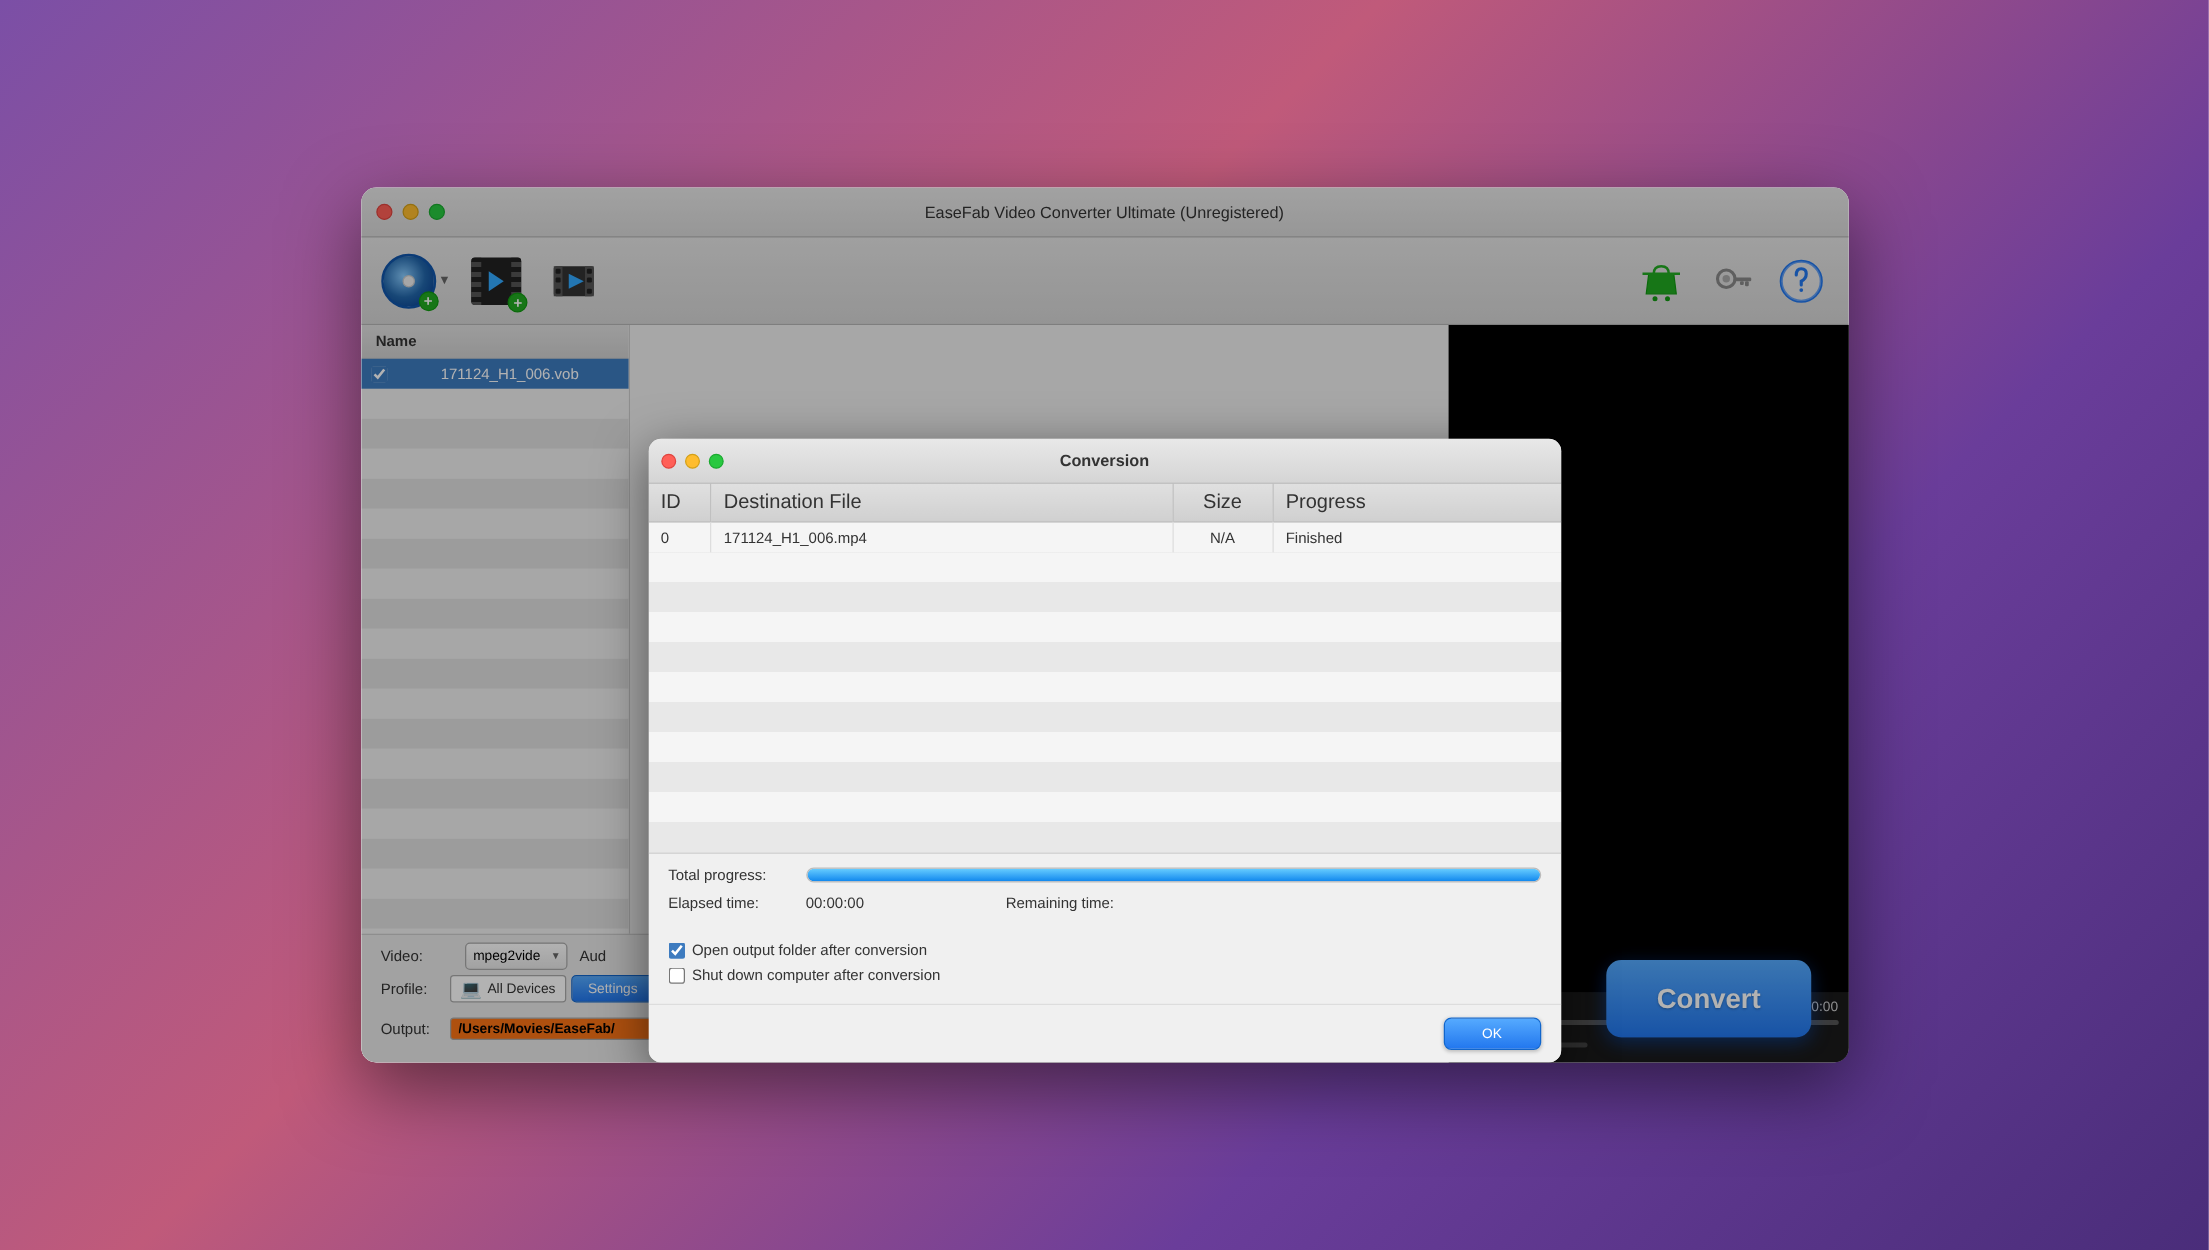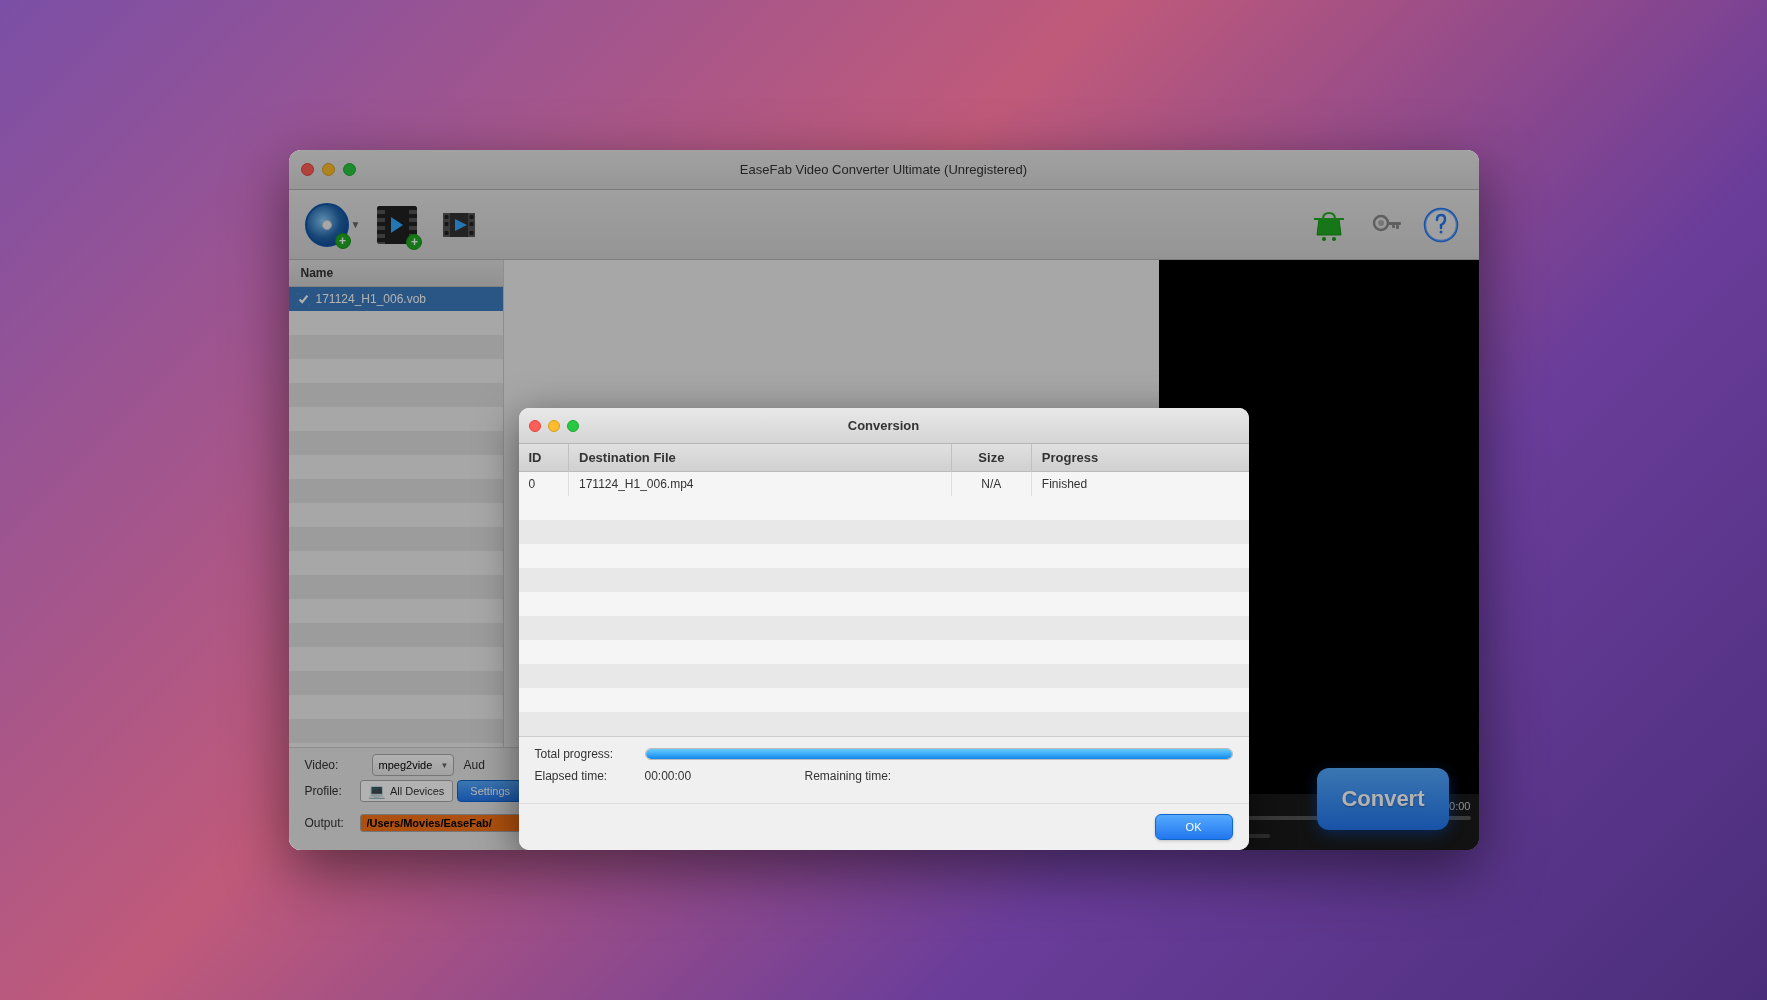--- a/index.html
+++ b/index.html
@@ -234,20 +234,21 @@
       align-items: center;
       padding: 4px 8px;
       font-size: 12px;
       cursor: pointer;
       min-height: 24px;
     }
 
     .file-list-item.selected {
       background: #3d7bbf;
       color: white;
+      gap: 37px;
     }
 
     .file-list-item:not(.selected):nth-child(even) {
       background: rgba(0,0,0,0.03);
     }
 
     .file-checkbox {
       width: 13px;
       height: 13px;
       margin-right: 6px;
@@ -369,21 +370,21 @@
       right: 30px;
     }
 
     .convert-btn {
       background: linear-gradient(to bottom, #55aaff, #2277ee);
       border: none;
       border-radius: 12px;
       color: white;
       font-size: 22px;
       font-weight: bold;
-      padding: 18px 24px;
+      padding: 18px 40px;
       cursor: pointer;
       box-shadow: 0 4px 15px rgba(0,100,255,0.4);
       text-shadow: 0 1px 2px rgba(0,0,0,0.3);
     }
 
     
     .modal-overlay {
       position: absolute;
       top: 0;
       left: 0;
@@ -450,22 +451,22 @@
       border-collapse: collapse;
     }
 
     .conversion-table thead tr {
       background: linear-gradient(to bottom, #e0e0e0, #d0d0d0);
       border-bottom: 1px solid #bbb;
     }
 
     .conversion-table th {
       padding: 6px 10px;
-      font-size: 13px;
-      font-weight: 700;
+      font-size: 16px;
+      font-weight: 400;
       color: #333;
       text-align: left;
       border-right: 1px solid #c0c0c0;
     }
 
     .conversion-table th:last-child { border-right: none; }
 
     .conversion-table td {
       padding: 5px 10px;
       font-size: 12px;
@@ -839,20 +840,30 @@
             </div>
           </div>
           <div class="time-row">
             <span class="time-label">Elapsed time:</span>
             <span class="time-value">00:00:00</span>
             <span class="time-remaining-label">Remaining time:</span>
             <span></span>
           </div>
         </div>
 
+        <div class="checkboxes-section">
+          <div class="checkbox-row">
+            <input type="checkbox" id="open_output" checked="" style="">
+            <label for="open_output">Open output folder after conversion</label>
+          </div>
+          <div class="checkbox-row">
+            <input type="checkbox" id="shutdown" style="">
+            <label for="shutdown">Shut down computer after conversion</label>
+          </div>
+        </div>
 
         <div class="dialog-footer">
           <button class="ok-btn">OK</button>
         </div>
 
       </div>
     </div>
   </div>
 
 </div>

